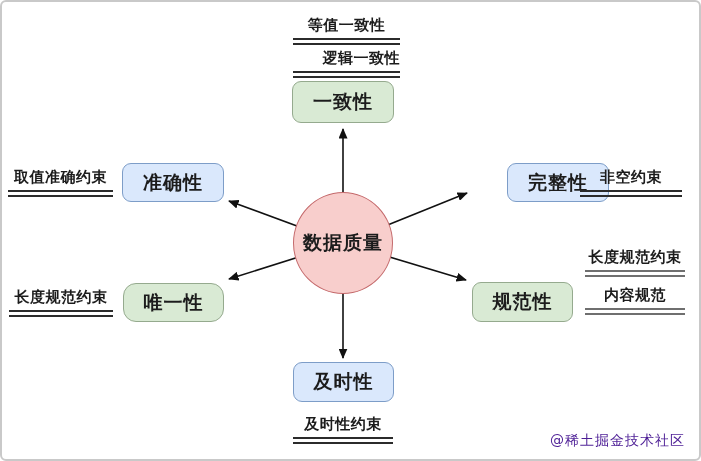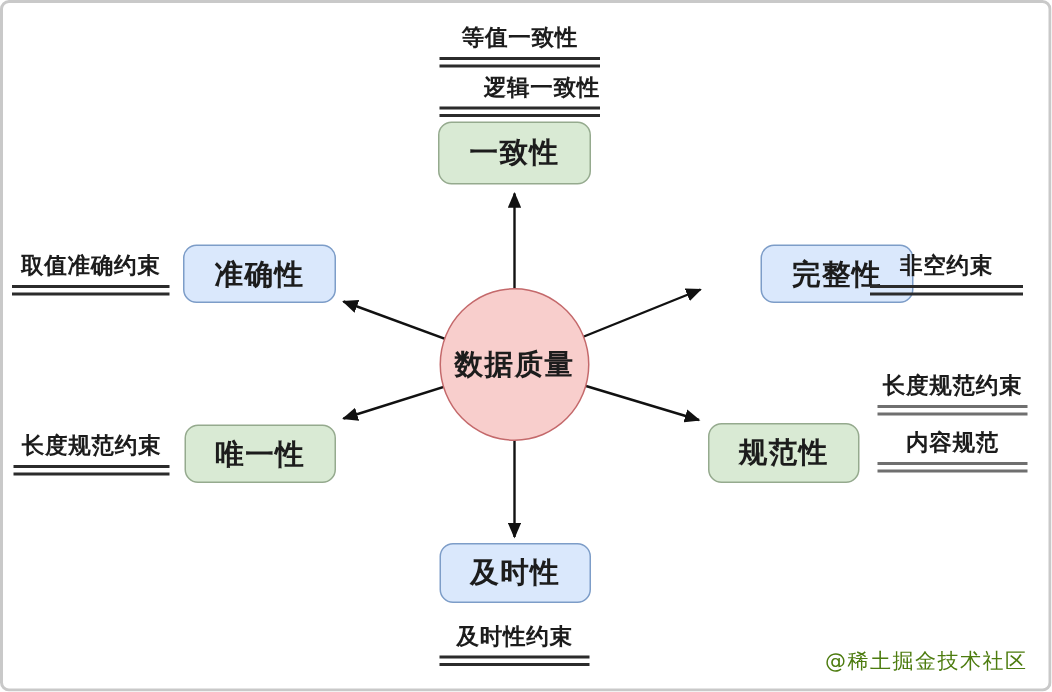--- a/index.html
+++ b/index.html
@@ -26,21 +26,21 @@
     position:absolute;z-index:3;text-align:center;
     font-size:15px;font-weight:bold;line-height:19px;letter-spacing:0.5px;
   }
   .leaf .dbl{
     margin-top:3px;height:3px;
     border-top:2px solid #2b2b2b;border-bottom:2px solid #2b2b2b;
   }
   .leaf.soft .dbl{border-top-color:#6f6f6f;border-bottom-color:#6f6f6f;}
   .watermark{
     position:absolute;z-index:4;right:14px;bottom:9px;
-    font-size:14px;color:#4d7c0f;letter-spacing:1px;font-weight:normal;
+    font-size:14px;color:#4c1d95;letter-spacing:1px;font-weight:normal;
   }
 </style>
 </head>
 <body>
 
 <div class="canvas">
 
   <svg class="arrows" viewBox="0 0 701 461">
     <defs>
       <marker id="ah" markerUnits="userSpaceOnUse" markerWidth="11" markerHeight="9" refX="9.5" refY="4.5" orient="auto">
@@ -64,21 +64,21 @@
   </div>
 
   <div class="node blue" style="left:120px;top:161px;width:102px;height:39px;">
     <span>准确性</span>
   </div>
 
   <div class="node blue" style="left:469px;top:161px;width:102px;height:39px;margin-left:36px;">
     <span>完整性</span>
   </div>
 
-  <div class="node green" style="left:121px;top:281px;width:101px;height:39px;">
+  <div class="node green" style="left:121px;top:281px;width:101px;height:39px;border-radius:13px;">
     <span>唯一性</span>
   </div>
 
   <div class="node green" style="left:470px;top:280px;width:101px;height:40px;">
     <span>规范性</span>
   </div>
 
   <div class="node blue" style="left:291px;top:360px;width:101px;height:40px;">
     <span>及时性</span>
   </div>

